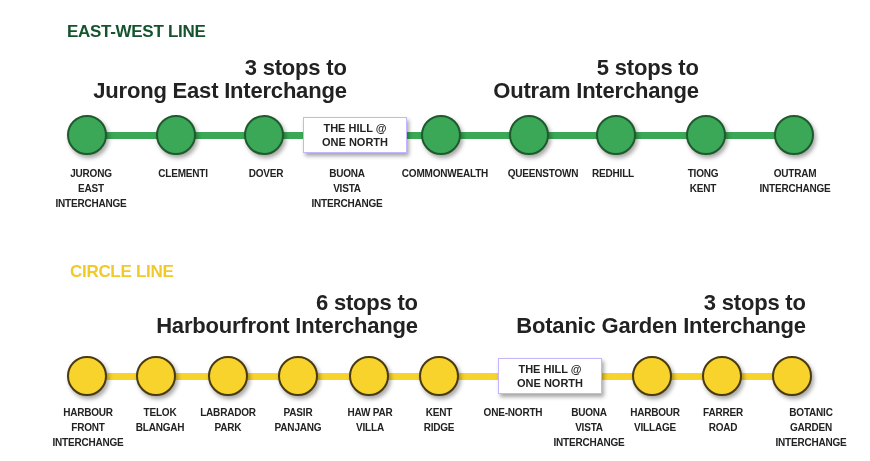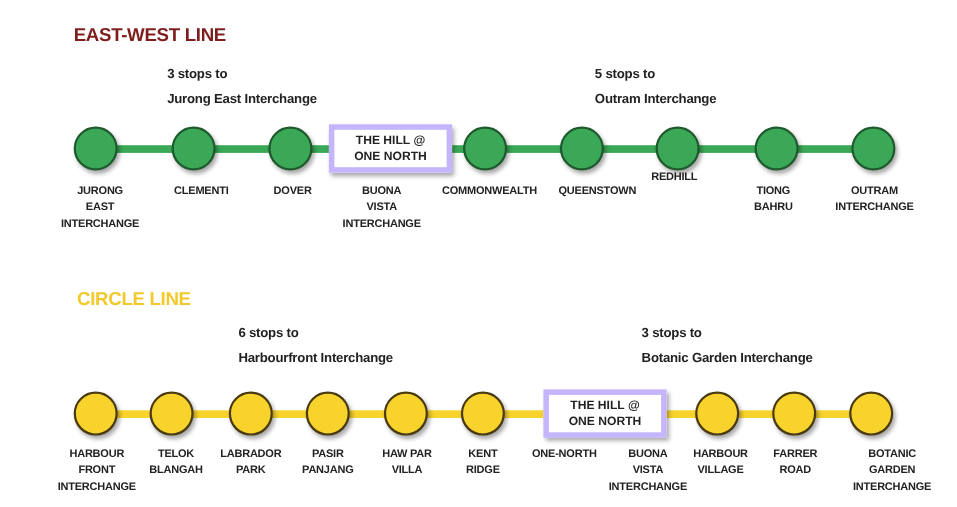--- a/index.html
+++ b/index.html
@@ -1,36 +1,36 @@
 <!DOCTYPE html>
 <html><head>
 <meta charset="utf-8">
 <style>
   html, body { margin:0; padding:0; background:#ffffff; }
   body { width:870px; height:461px; position:relative; overflow:hidden;
          font-family:"Liberation Sans", sans-serif; }
   .line-title { position:absolute; font-weight:bold; font-size:17px; letter-spacing:-0.3px; }
-  .dir { position:absolute; text-align:left; font-weight:bold; font-size:12px;
+  .dir { position:absolute; text-align:right; font-weight:bold; font-size:22px;
          color:#222; line-height:23px; transform:translateX(-50%); white-space:nowrap; letter-spacing:-0.2px; }
   .track { position:absolute; height:7px; }
   .stop { position:absolute; width:40px; height:40px; border-radius:50%;
           box-sizing:border-box; transform:translate(-50%,-50%);
           box-shadow: 2px 3px 4px rgba(0,0,0,0.35); cursor:pointer; }
   .hill { position:absolute; transform:translate(-50%,-50%); background:#fff;
-          border:5px solid #c4b5fd; box-shadow:2px 3px 4px rgba(0,0,0,0.35);
+          border:1px solid #c4b5fd; box-shadow:2px 3px 4px rgba(0,0,0,0.35);
           font-weight:bold; font-size:11px; color:#222; text-align:center;
           line-height:14px; padding:3px 18px; white-space:pre-line; }
   .label { position:absolute; transform:translateX(-50%); text-align:center;
            font-weight:bold; font-size:10px; color:#222; line-height:15px;
            white-space:pre-line; letter-spacing:-0.2px; }
 </style>
 </head>
 <body>
 
-<div class="line-title" style="left:67px; top:22px; color:#7f1d1d;">EAST-WEST LINE</div>
+<div class="line-title" style="left:67px; top:22px; color:#14532d;">EAST-WEST LINE</div>
 <div class="dir" style="left:220px; top:56px;">
   <div>3 stops to</div>
   <div>Jurong East Interchange</div>
 </div>
 <div class="dir" style="left:596px; top:56px;">
   <div>5 stops to</div>
   <div>Outram Interchange</div>
 </div>
 <div id="ew-layer">
     <div class="track" style="left: 87px; width: 707px; top: 132px; background: rgb(58, 168, 86);"></div>
@@ -47,23 +47,23 @@
     <div class="label" style="left: 91px; top: 166px;">JURONG
 EAST
 INTERCHANGE</div>
     <div class="label" style="left: 183px; top: 166px;">CLEMENTI</div>
     <div class="label" style="left: 266px; top: 166px;">DOVER</div>
     <div class="label" style="left: 347px; top: 166px;">BUONA
 VISTA
 INTERCHANGE</div>
     <div class="label" style="left: 445px; top: 166px;">COMMONWEALTH</div>
     <div class="label" style="left: 543px; top: 166px;">QUEENSTOWN</div>
-    <div class="label" style="left: 613px; top: 154px;">REDHILL</div>
+    <div class="label" style="left: 613px; top: 166px;">REDHILL</div>
     <div class="label" style="left: 703px; top: 166px;">TIONG
-BAHRU</div>
+KENT</div>
     <div class="label" style="left: 795px; top: 166px;">OUTRAM
 INTERCHANGE</div>
   </div>
 
 <div class="line-title" style="left:70px; top:262px; color:#f2c92a;">CIRCLE LINE</div>
 <div class="dir" style="left:287px; top:291px;">
   <div>6 stops to</div>
   <div>Harbourfront Interchange</div>
 </div>
 <div class="dir" style="left:661px; top:291px;">

